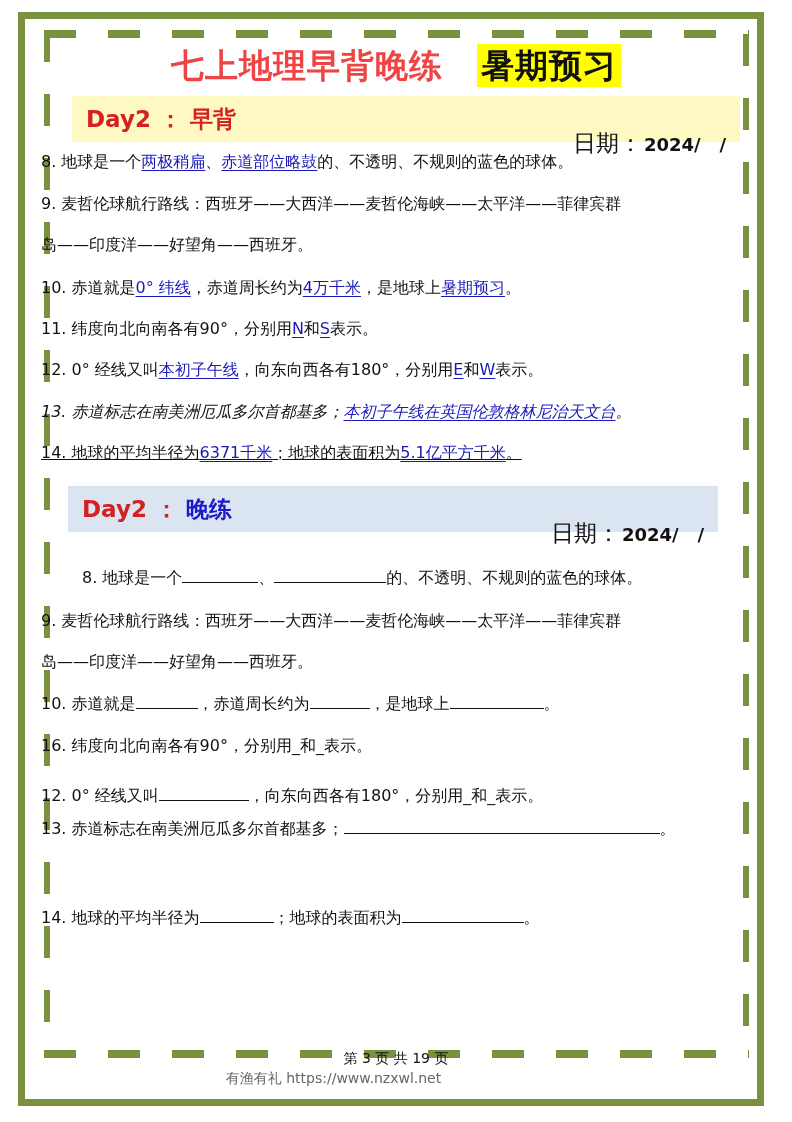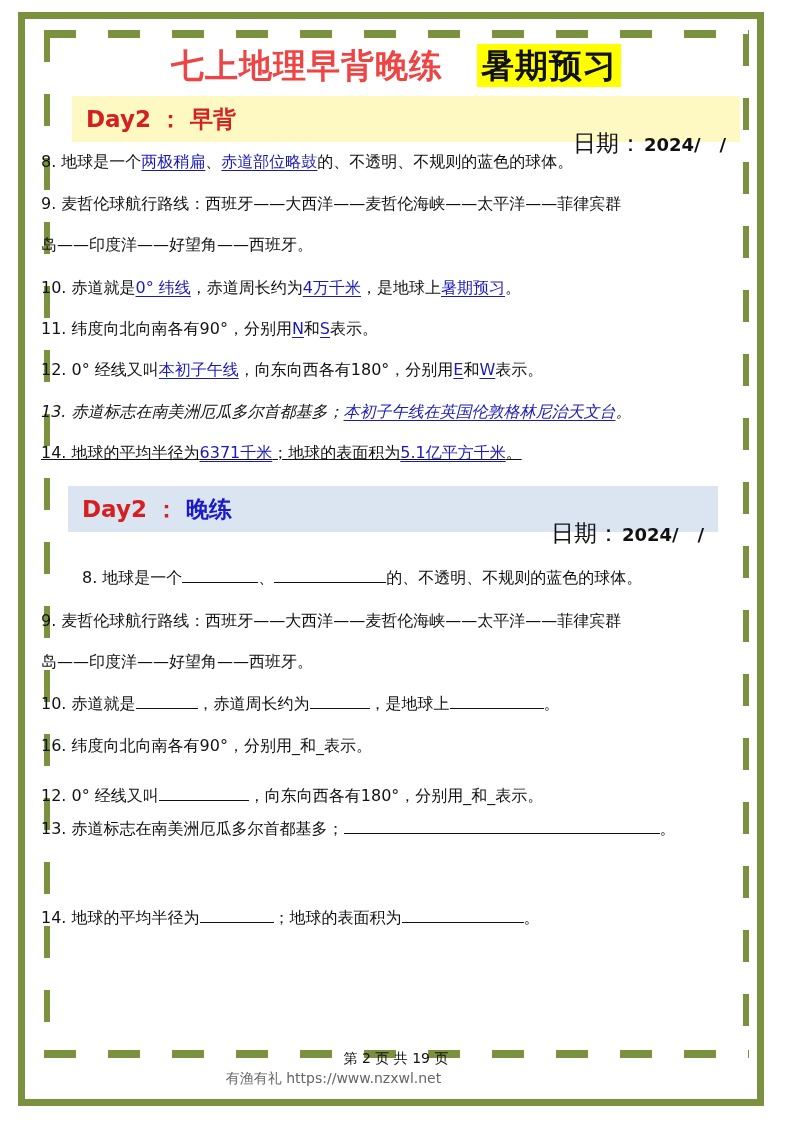--- a/index.html
+++ b/index.html
@@ -100,14 +100,14 @@
 <div class="line" style="top:777px;margin-top:9px;">
   <span>12. 0° 经线又叫</span><span class="blank" style="width:90px;"></span><span>，向东向西各有180°，分别用_和_表示。</span>
 </div>
 <div class="line" style="top:819px;">
   <span>13. 赤道标志在南美洲厄瓜多尔首都基多；</span><span class="blank" style="width:316px;"></span><span>。</span>
 </div>
 <div class="line" style="top:860px;margin-top:48px;">
   <span>14. 地球的平均半径为</span><span class="blank" style="width:74px;"></span><span>；地球的表面积为</span><span class="blank" style="width:122px;"></span><span>。</span>
 </div>
 
-<div class="footer-page">第 2 页 共 19 页</div>
+<div class="footer-page">第 3 页 共 19 页</div>
 <div class="footer-site">有渔有礼 https://www.nzxwl.net</div>
 
 </body></html>

